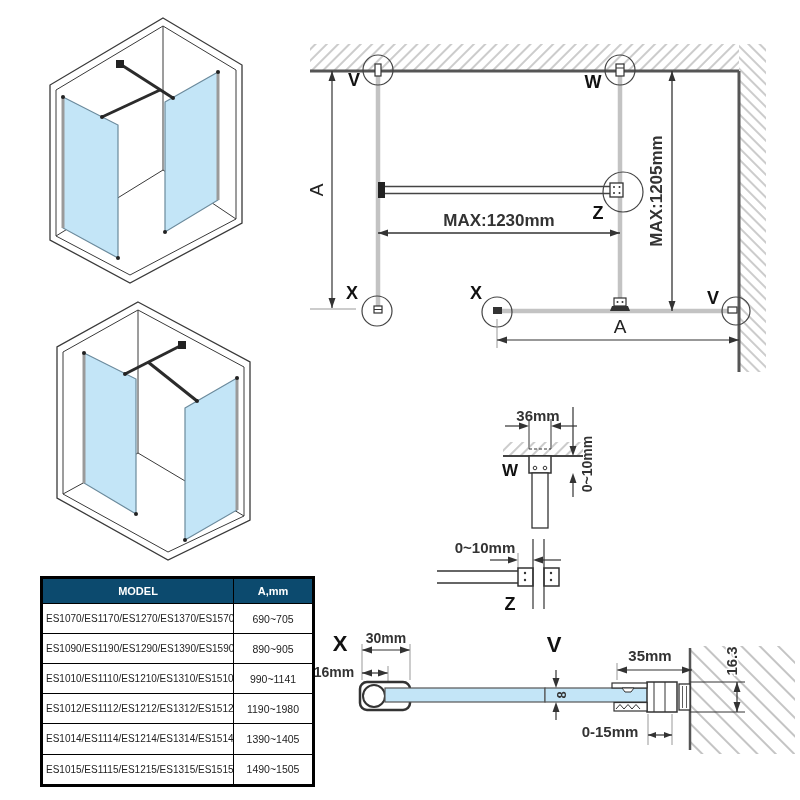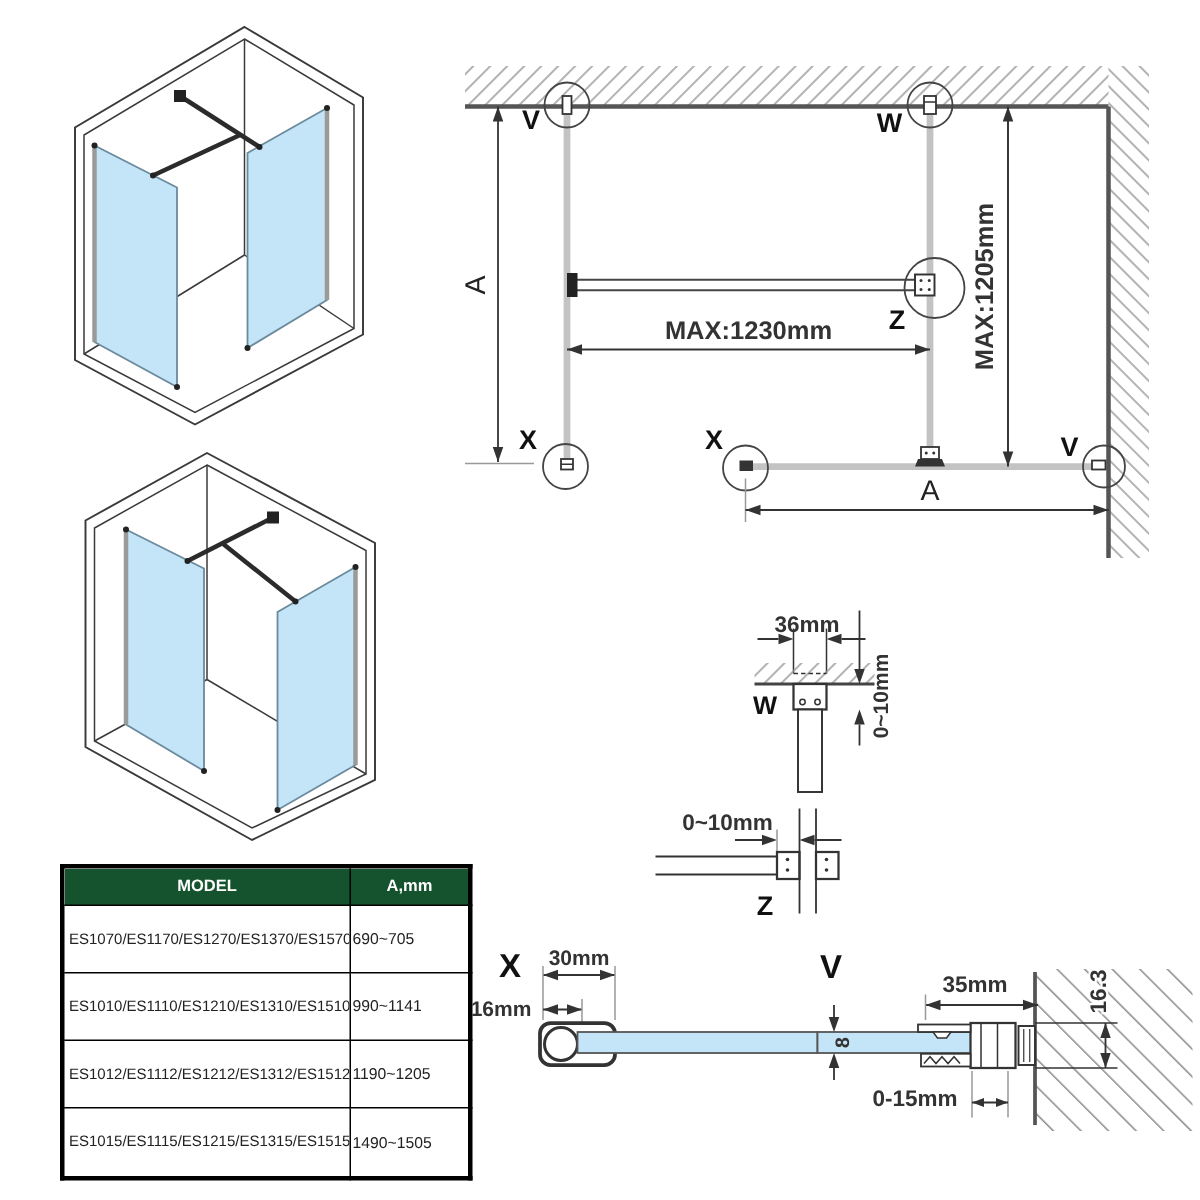--- a/index.html
+++ b/index.html
@@ -7,23 +7,23 @@
           font-family:"Liberation Sans",sans-serif;}
   .abs{position:absolute;}
   svg{font-family:"Liberation Sans",sans-serif;}
   svg text{fill:#222;}
   .dimtxt{font-weight:700;fill:#333;}
   .lbl{font-weight:700;fill:#111;}
   
   #model-table{border-collapse:collapse;table-layout:fixed;width:272px;height:211px;
                border:3px solid #000;background:#fff;}
   #model-table th,#model-table td{border:1px solid #000;overflow:hidden;white-space:nowrap;}
-  #model-table th{background:#14532d;color:#fff;font-size:11px;font-weight:700;height:22px;text-align:center;}
+  #model-table th{background:#0c4a6e;color:#fff;font-size:11px;font-weight:700;height:22px;text-align:center;}
   #model-table td.m{font-size:10px;padding-left:3px;text-align:right;height:20.4px;color:#222;}
-  #model-table td.a{font-size:10.5px;color:#222;margin-top:27px;}
+  #model-table td.a{font-size:10.5px;text-align:center;color:#222;margin-top:27px;}
 </style>
 </head>
 <body>
 
 <div id="canvas">
 
 <svg width="0" height="0" style="position:absolute">
   <defs>
     <pattern id="hUp" width="8" height="8" patternUnits="userSpaceOnUse" patternTransform="rotate(-45)">
       <line x1="0" y1="4" x2="8" y2="4" stroke="#999" stroke-width="1"></line>
@@ -326,26 +326,34 @@
       <th>MODEL</th>
       <th>A,mm</th>
     </tr>
   </thead>
   <tbody>
     <tr>
           <td class="m">ES1070/ES1170/ES1270/ES1370/ES1570</td>
           <td class="a">690~705</td>
         </tr>
     <tr>
+          <td class="m">ES1090/ES1190/ES1290/ES1390/ES1590</td>
+          <td class="a">890~905</td>
+        </tr>
+    <tr>
           <td class="m">ES1010/ES1110/ES1210/ES1310/ES1510</td>
           <td class="a">990~1141</td>
         </tr>
     <tr>
           <td class="m">ES1012/ES1112/ES1212/ES1312/ES1512</td>
-          <td class="a">1190~1205</td>
+          <td class="a">1190~1980</td>
+        </tr>
+    <tr>
+          <td class="m">ES1014/ES1114/ES1214/ES1314/ES1514</td>
+          <td class="a">1390~1405</td>
         </tr>
     <tr>
           <td class="m">ES1015/ES1115/ES1215/ES1315/ES1515</td>
           <td class="a">1490~1505</td>
         </tr>
   </tbody>
 </table>
 
 </div>
 

